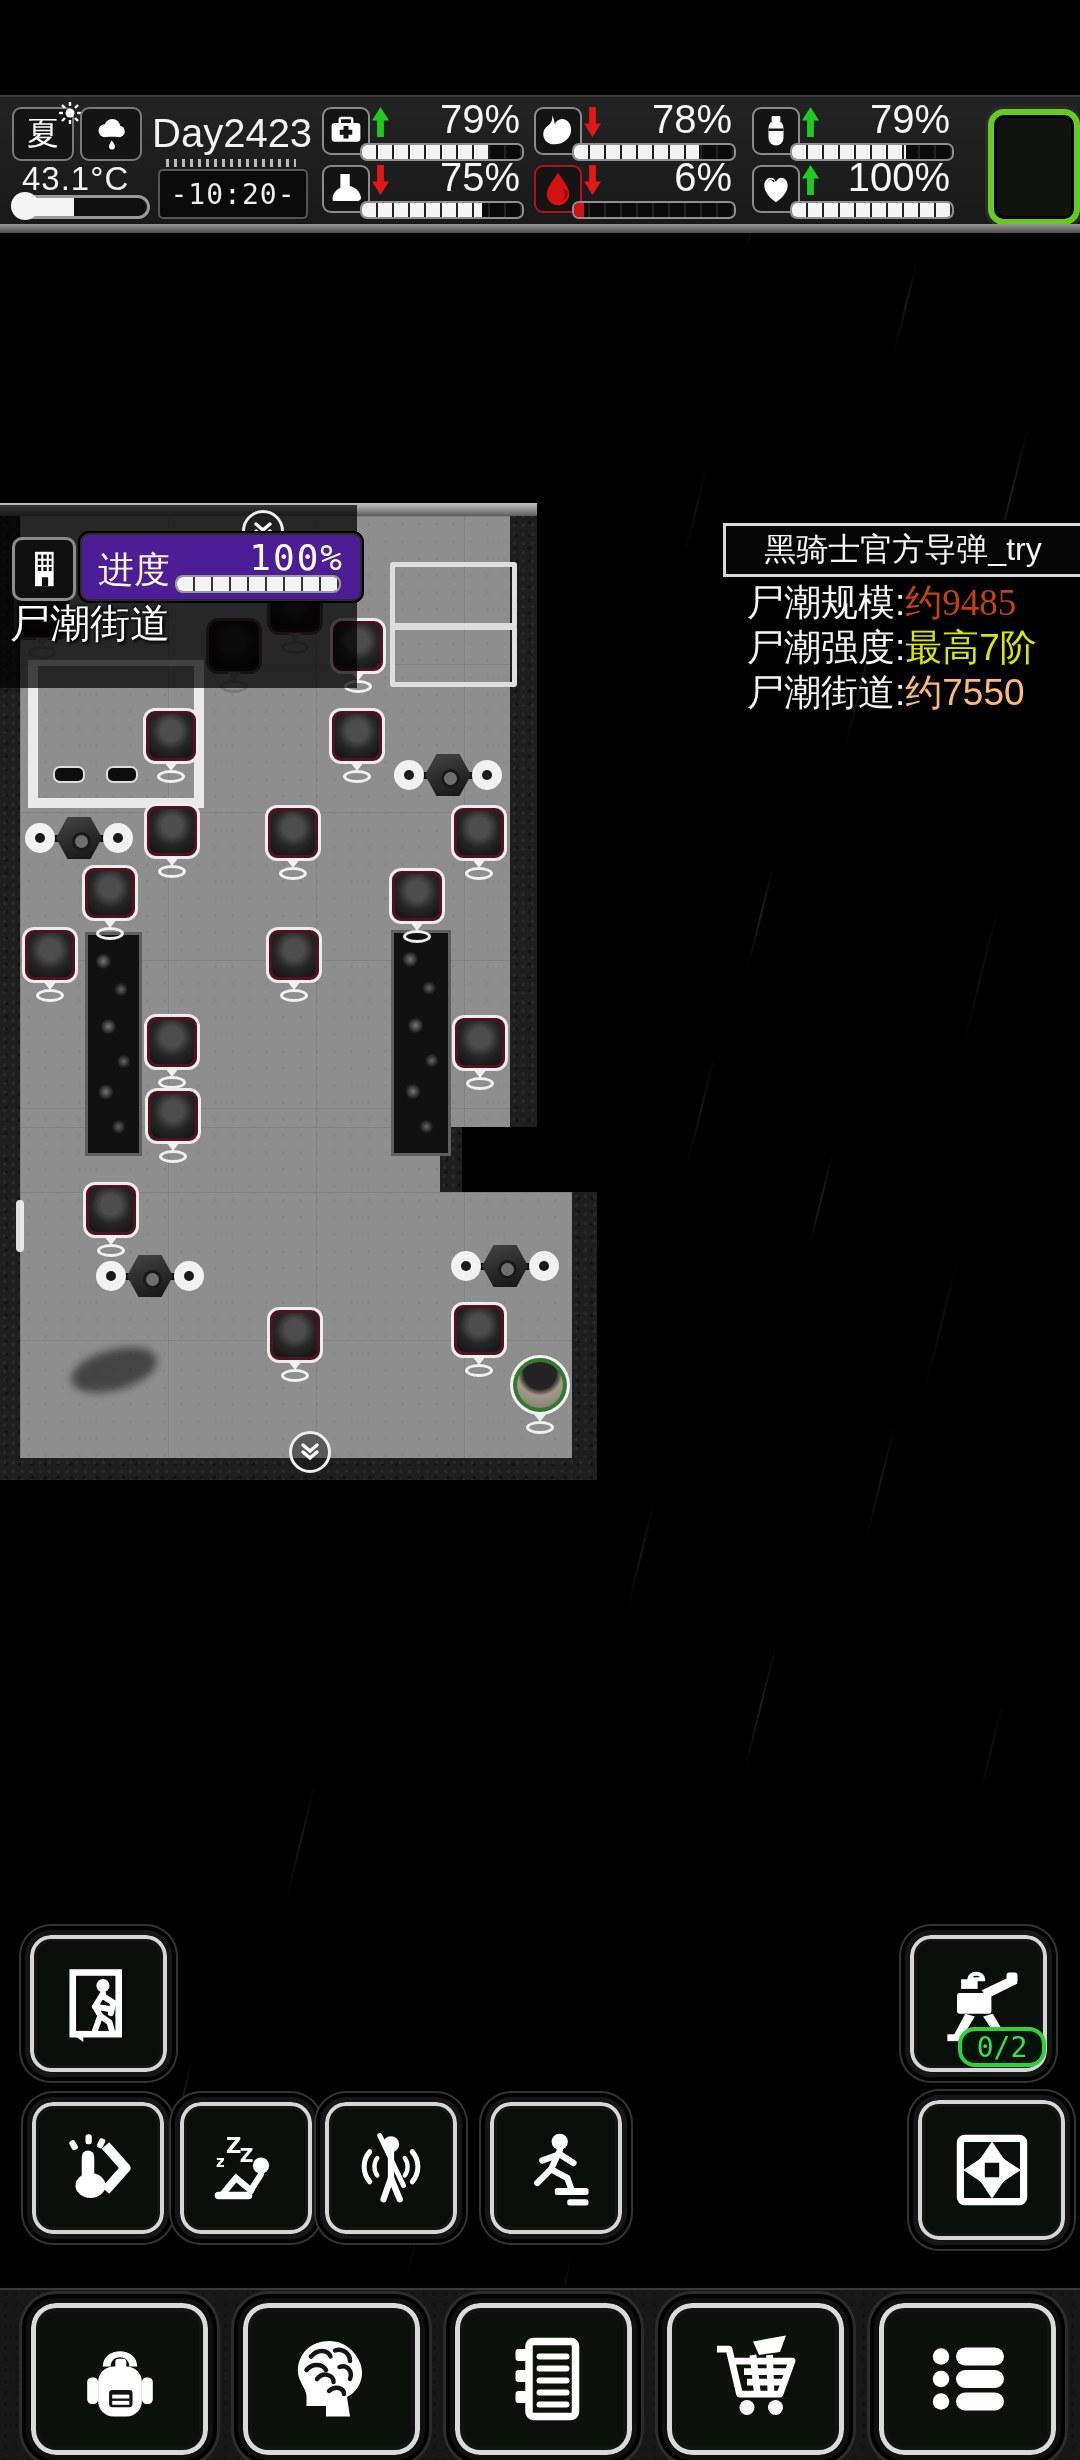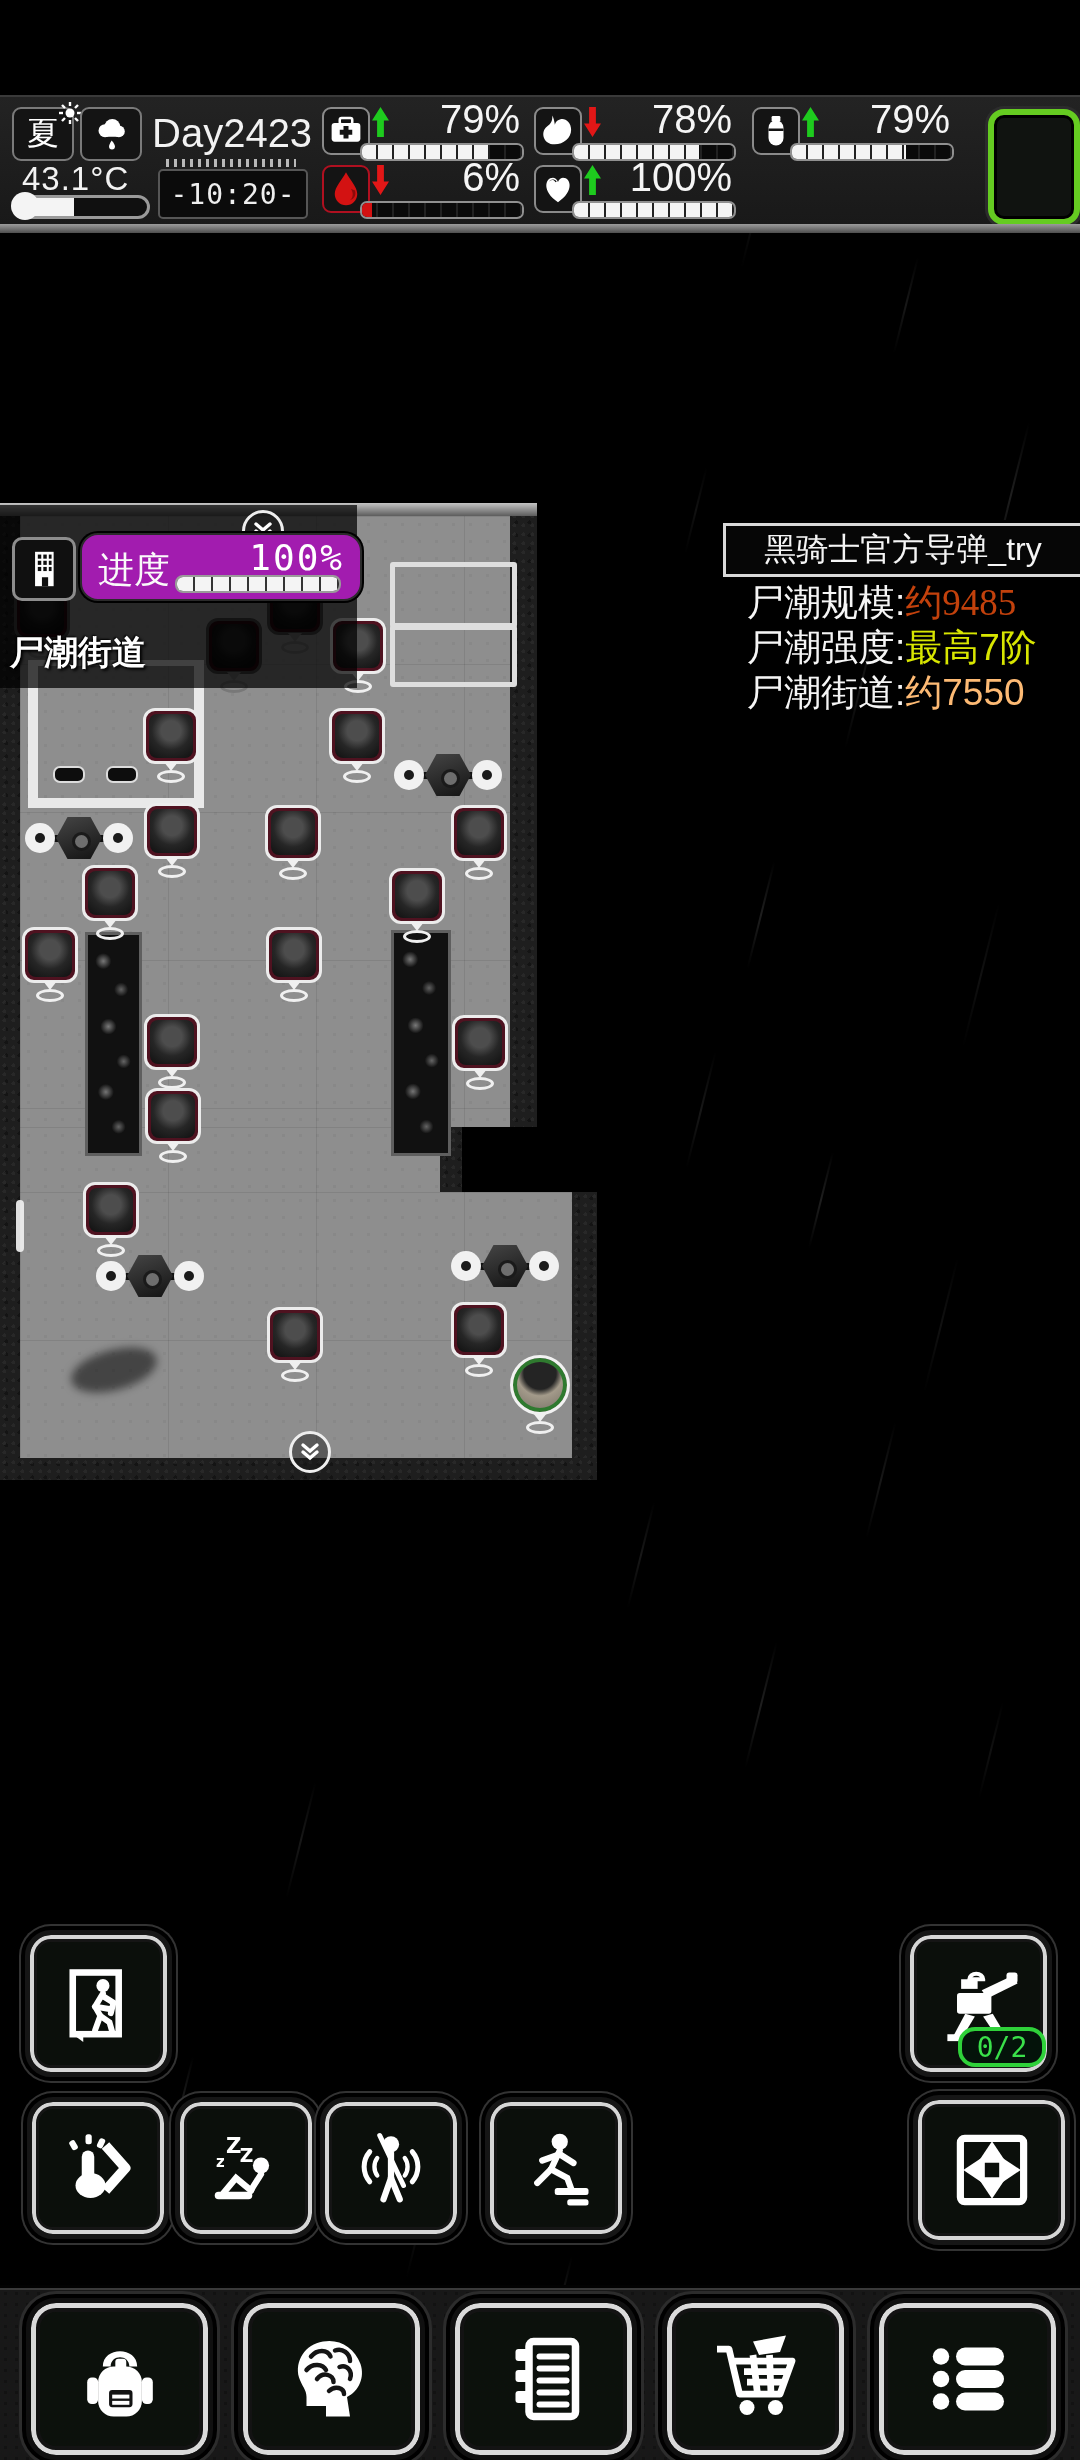--- a/index.html
+++ b/index.html
@@ -95,32 +95,32 @@
     background:radial-gradient(circle at 50% 28%,#242424 0 34%,#a39a8a 48%,#6f695e 100%);}
   #shadowBlob{position:absolute;border-radius:50%;background:rgba(8,8,8,.55);filter:blur(4px);
     transform:rotate(-15deg);z-index:3;}
   .chevCircle{position:absolute;transform:translate(-50%,-50%);width:36px;height:36px;border-radius:50%;
     border:3px solid #eee;background:rgba(25,25,25,.45);display:flex;align-items:center;justify-content:center;z-index:7;}
   #mapScrollbar{position:absolute;background:#f0f0f0;border-radius:5px;opacity:.92;z-index:7;}
 
   
   #bldgBtn{position:absolute;left:12px;top:537px;width:58px;height:58px;background:#101010;
     border:3px solid #8d8d8d;border-radius:10px;display:flex;align-items:center;justify-content:center;z-index:8;}
-  #progressBox{position:absolute;left:80px;top:533px;width:278px;height:64px;background:#a21caf;
-    border:2px solid #2b2b2b;border-radius:18px;z-index:8;box-shadow:0 0 0 2px #000;}
+  #progressBox{position:absolute;left:80px;top:533px;width:278px;height:64px;background:#4c1d95;
+    border:2px solid #2b2b2b;border-radius:9px;z-index:8;box-shadow:0 0 0 2px #000;}
   #progressBox .plabel{position:absolute;left:16px;top:11px;font-size:36px;color:#fafafa;}
   #progressBox .pval{position:absolute;right:16px;top:2px;font-family:"DejaVu Sans Mono",monospace;
     font-size:36px;letter-spacing:2px;color:#fff;}
   #progressBox .pbar{position:absolute;left:93px;top:40px;width:162px;height:14px;border:2px solid #9a9a9a;
     border-radius:8px;background:#101010;overflow:hidden;}
   #progressBox .pbar .fill{position:absolute;inset:0;background:#f4f4f4;}
   #progressBox .pbar::after{content:"";position:absolute;inset:0;
     background:repeating-linear-gradient(90deg,transparent 0 16px,#333 16px 18px);}
-  #locLabel{position:absolute;left:10px;top:630px;font-size:34px;color:#fff;z-index:8;
-    text-shadow:2px 2px 3px #000,-1px -1px 2px #000;font-weight:bold;}
+  #locLabel{position:absolute;left:10px;top:596px;font-size:40px;color:#fff;z-index:8;
+    text-shadow:2px 2px 3px #000,-1px -1px 2px #000;}
 
   
   #waveTitleBox{position:absolute;left:723px;top:523px;width:354px;height:48px;background:#060606;
     border:3px solid #d9d9d9;box-shadow:0 0 0 3px #000;display:flex;align-items:center;justify-content:center;
     font-size:32px;color:#f5f5f5;}
   .waveLine{position:absolute;left:747px;font-size:37px;white-space:nowrap;}
   .waveLine .lbl{color:#f5f5f5;} .waveLine .val{}
 
   
   .gbtn{position:absolute;border-radius:26px;background:#0b0f0b;border:5px solid #161616;
@@ -254,20 +254,36 @@
             </span>
 
     </div>
     <div class="arrow up"></div>
     <div class="num">79%</div>
     <div class="bar">
             <div class="fill" style="width: 71%;"></div>
           </div>
   </div>
 
+  <div class="statCell">
+    <div class="sbox">
+
+      <span class="sicon" style="display: block;">
+              <svg width="40" height="40" viewBox="0 0 64 64">
+                <path fill="#fff" d="M23 8 H38 V27 C47 29 54 35 56 45 C56 49 54 51 50 51 H11 C9 43 14 34 23 30 Z"></path>
+              </svg>
+            </span>
+
+    </div>
+    <div class="arrow down"></div>
+    <div class="num">75%</div>
+    <div class="bar">
+            <div class="fill" style="width: 75%;"></div>
+          </div>
+  </div>
 
   <div class="statCell">
     <div class="sbox" style="border-color: rgb(176, 16, 32);">
 
       <span class="sicon" style="display: block;">
               <svg width="40" height="40" viewBox="0 0 64 64">
                 <path fill="#d31212" d="M32 5 C26 17 14 28 14 40 A18 18 0 0 0 50 40 C50 28 38 17 32 5 Z"></path>
                 <path fill="#8c0a0a" d="M40 32 C44 38 44 46 38 50 C46 48 49 40 46 34 Z"></path>
               </svg>
             </span>

